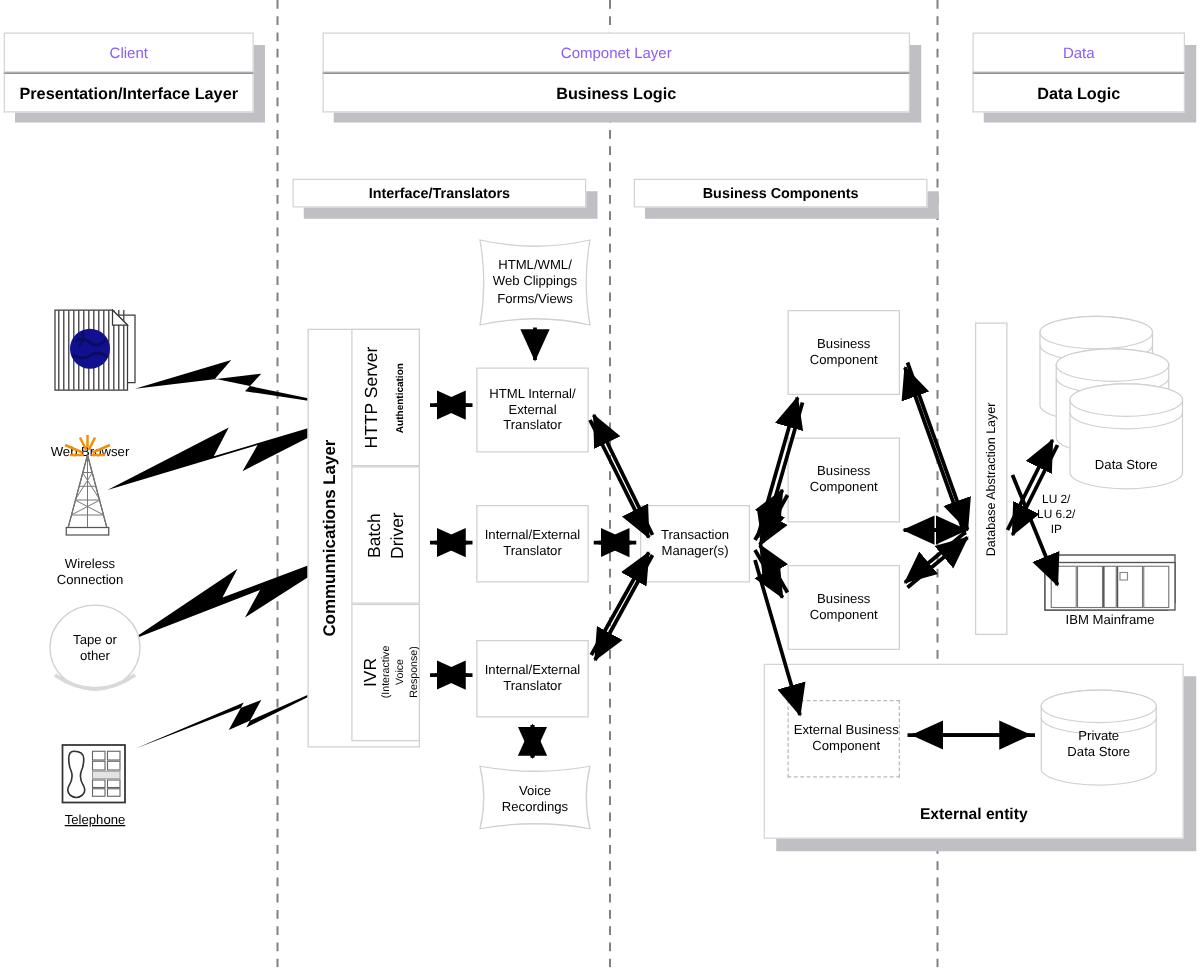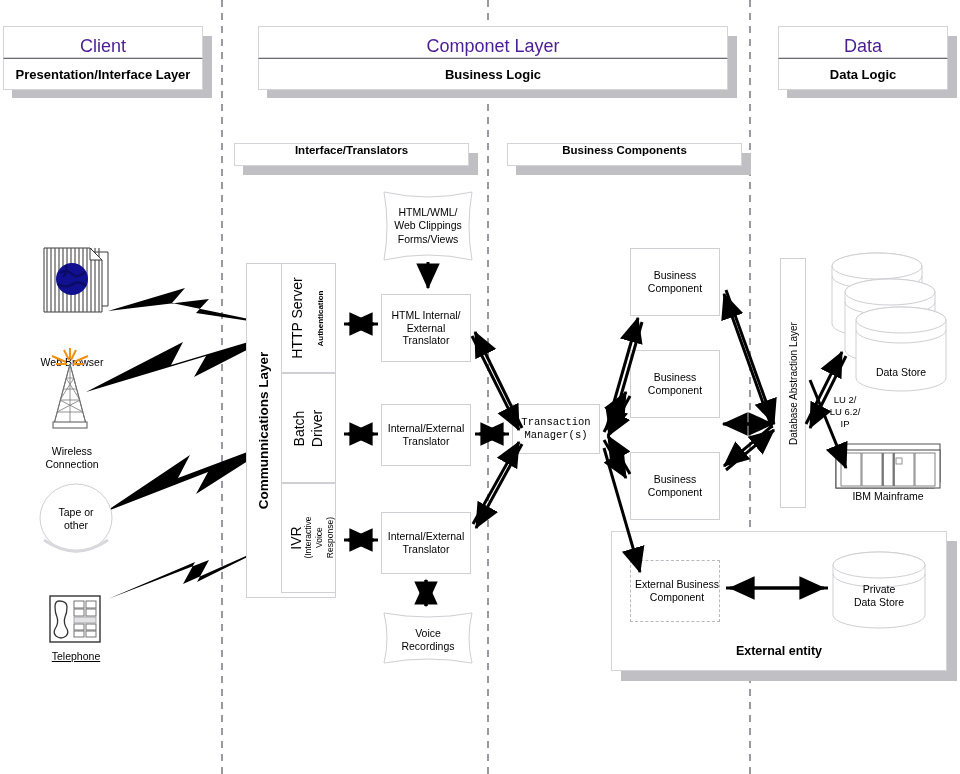--- a/index.html
+++ b/index.html
@@ -1,24 +1,24 @@
 <!DOCTYPE html>
 <html><head>
 <meta charset="utf-8">
 <style>
   html,body{margin:0;padding:0;background:#ffffff;}
   body{font-family:"Liberation Sans",sans-serif;}
   #stage{position:relative;width:960px;height:774px;overflow:hidden;background:#fff;}
   .shadow{position:absolute;background:#bfbfc4;}
   .hdrbox{position:absolute;background:#fff;border:1px solid #d4d4d8;box-sizing:border-box;
           display:flex;align-items:center;justify-content:center;text-align:center;}
-  .hdr-top{font-size:18px;color:#4c1d95;align-items:flex-end;}
+  .hdr-top{font-size:12px;color:#8b5cf6;}
   .hdr-bot{font-size:13px;color:#000;font-weight:bold;border-top:1px solid #6b6b72;}
   .bandbox{position:absolute;background:#fff;border:1px solid #d4d4d8;box-sizing:border-box;
-           display:flex;justify-content:center;font-size:11.5px;font-weight:bold;color:#000;}
+           display:flex;align-items:center;justify-content:center;font-size:11.5px;font-weight:bold;color:#000;}
   .node{position:absolute;background:#fff;border:1px solid #cfcfd4;box-sizing:border-box;
         display:flex;align-items:center;justify-content:center;text-align:center;
         font-size:10.5px;color:#000;line-height:1.22;}
   .node.dashed{border:1px dashed #b9b9bf;justify-content:flex-end;}
   .plain{position:absolute;display:flex;align-items:center;justify-content:center;text-align:center;
          font-size:10.5px;color:#000;line-height:1.25;}
   .vlabel{position:absolute;display:flex;align-items:center;justify-content:center;text-align:center;}
   .vtxt{transform:rotate(-90deg);white-space:nowrap;}
   svg.layer{position:absolute;left:0;top:0;width:960px;height:774px;overflow:visible;}
   .cap{position:absolute;text-align:center;font-size:10.5px;color:#000;line-height:1.22;}
@@ -224,21 +224,21 @@
   </div>
 
   <svg class="layer">
     <path d="M384,613 q6,25 0,50 q44,-8 88,0 q-6,-25 0,-50 q-44,8 -88,0 Z" fill="#ffffff" stroke="#cfcfd4" stroke-width="1"></path>
   </svg>
   <div class="plain" style="left:382px;top:620px;width:92px;height:40px;white-space:pre-line;">
     <span>Voice
 Recordings</span>
   </div>
 
-  <div class="node" style="left:512px;top:404px;width:88px;height:50px;font-family:Liberation Mono, monospace;">
+  <div class="node" style="left:512px;top:404px;width:88px;height:62px;">
     <span style="white-space:pre-line;">Transaction
 Manager(s)</span>
   </div>
 
   <div class="node" style="left:630px;top:248px;width:90px;height:68px;">
     <span style="white-space:pre-line;">Business
 Component</span>
   </div>
   <div class="node" style="left:630px;top:350px;width:90px;height:68px;">
     <span style="white-space:pre-line;">Business

